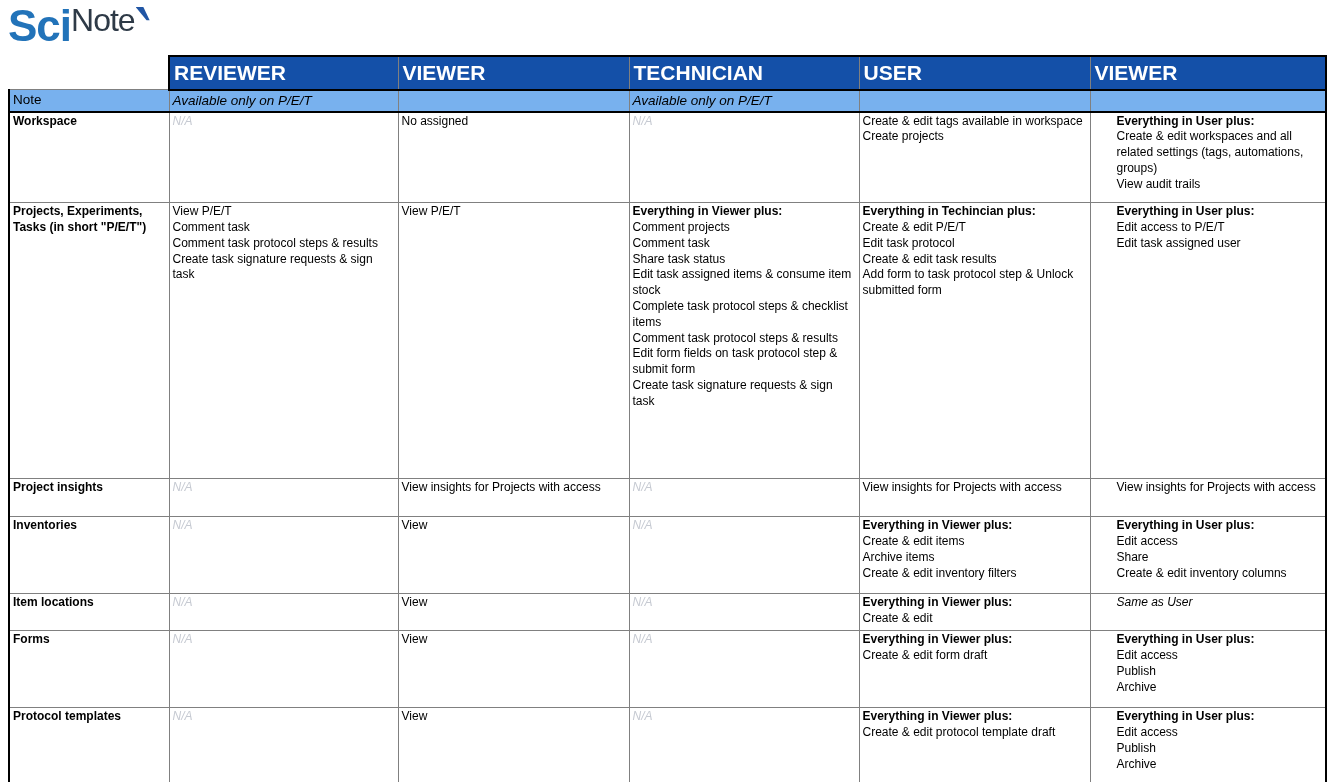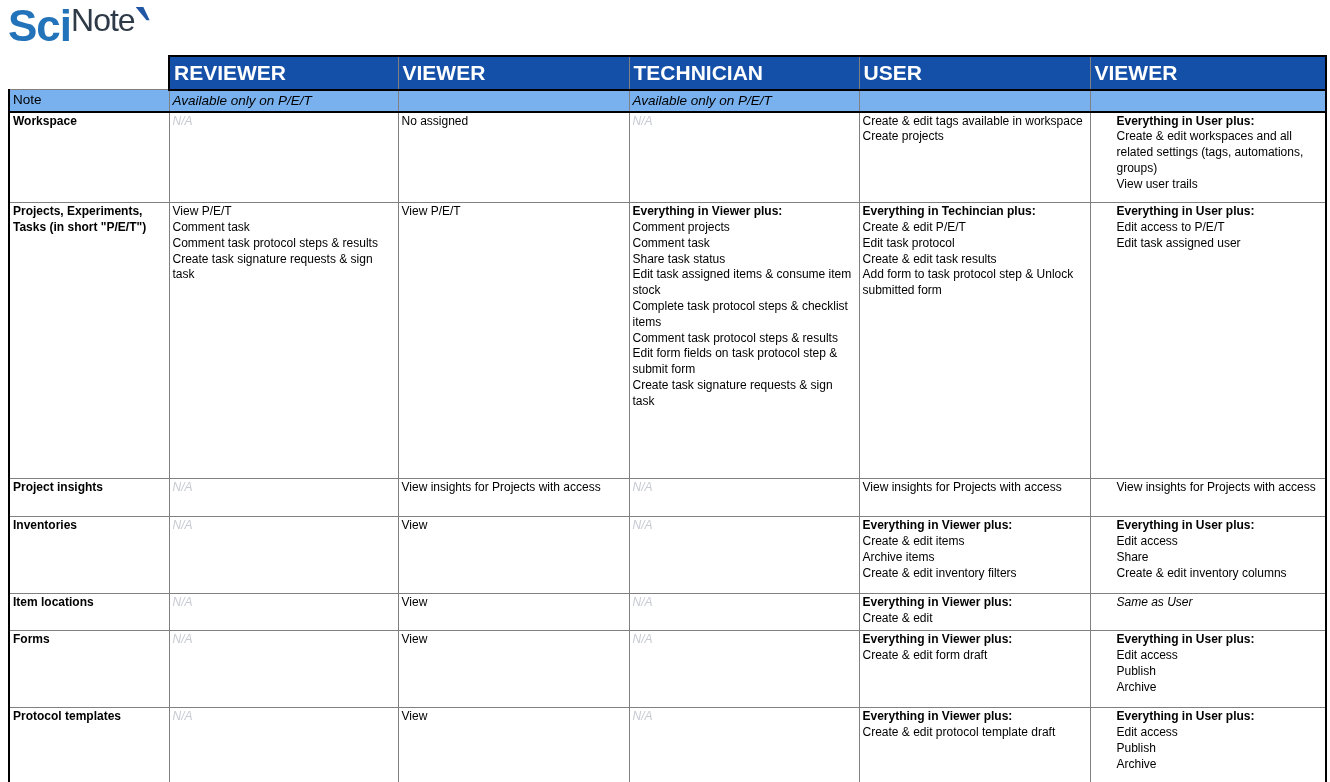--- a/index.html
+++ b/index.html
@@ -88,21 +88,21 @@
             <div class="line">No assigned</div>
           </td>
           <td><span class="na">N/A</span></td>
           <td>
             <div class="line">Create &amp; edit tags available in workspace</div>
             <div class="line">Create projects</div>
           </td>
           <td class="right-edge">
             <div class="heading">Everything in User plus:</div>
             <div class="line">Create &amp; edit workspaces and all related settings (tags, automations, groups)</div>
-            <div class="line">View user trails</div>
+            <div class="line">View audit trails</div>
           </td>
         </tr>
         <tr>
           <td class="row-label left-edge" style="height: 276px;">Projects, Experiments, Tasks (in short "P/E/T")</td>
           <td>
             <div class="line">View P/E/T</div>
             <div class="line">Comment task</div>
             <div class="line">Comment task protocol steps &amp; results</div>
             <div class="line">Create task signature requests &amp; sign task</div>
           </td>

